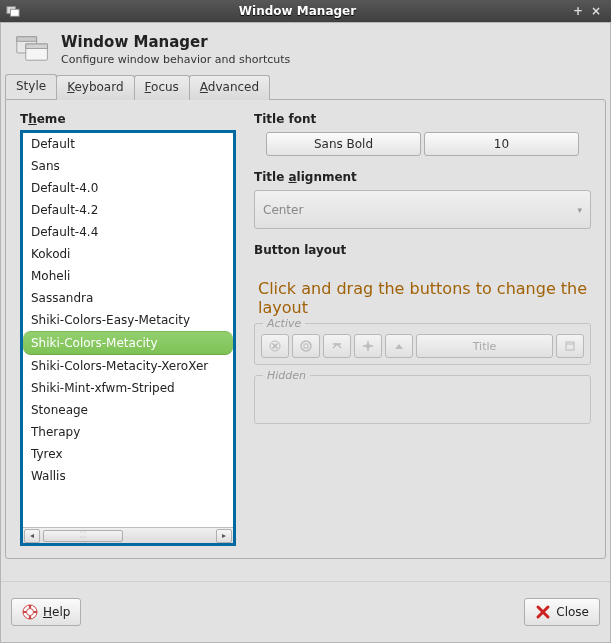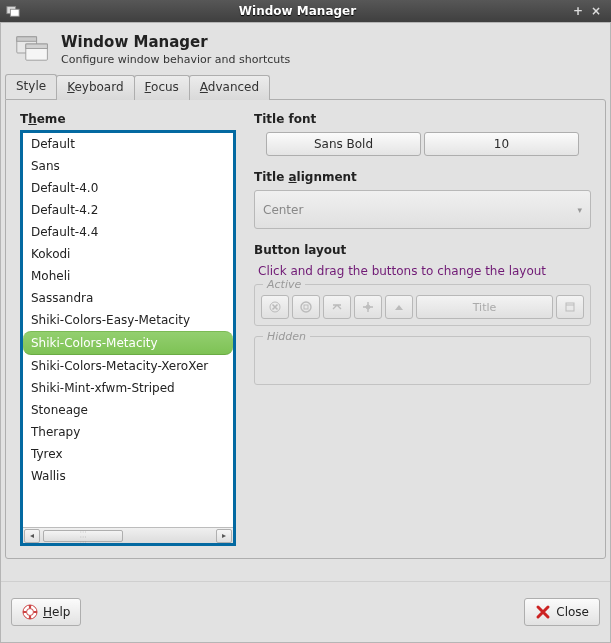--- a/index.html
+++ b/index.html
@@ -90,21 +90,21 @@
 }
 .sizebtn { width:38px; }
 .align-sel {
   height:39px; margin:2px 0 14px;
   border:1px solid #b8b8b8; border-radius:3px;
   background:linear-gradient(#f0f0f0,#e0e0e0);
   display:flex; align-items:center; padding:0 8px;
   color:#888; position:relative; cursor:pointer;
 }
 .align-sel .chev { position:absolute; right:8px; top:50%; transform:translateY(-50%); font-size:9px; color:#999; }
-.hint { font-size:12px; color:#701a75; margin:3px 0 6px 4px; }
+.hint { font-size:16px; color:#a16207; margin:18px 0 6px 4px; }
 .fs { border:1px solid #c3c3c3; border-radius:3px; margin-bottom:10px; position:relative; padding:10px 6px 6px; }
 .fs .legend { position:absolute; top:-7px; left:8px; background:#e2e2e2; padding:0 4px; font-size:11px; color:#9a9a9a; font-style:italic; }
 .btnrow { display:flex; gap:3px; }
 .wmbtn {
   height:24px; min-width:28px;
   border:1px solid #b8b8b8; border-radius:3px;
   background:linear-gradient(#f3f3f3,#e0e0e0);
   display:flex; align-items:center; justify-content:center;
   color:#bbb; cursor:grab;
 }

